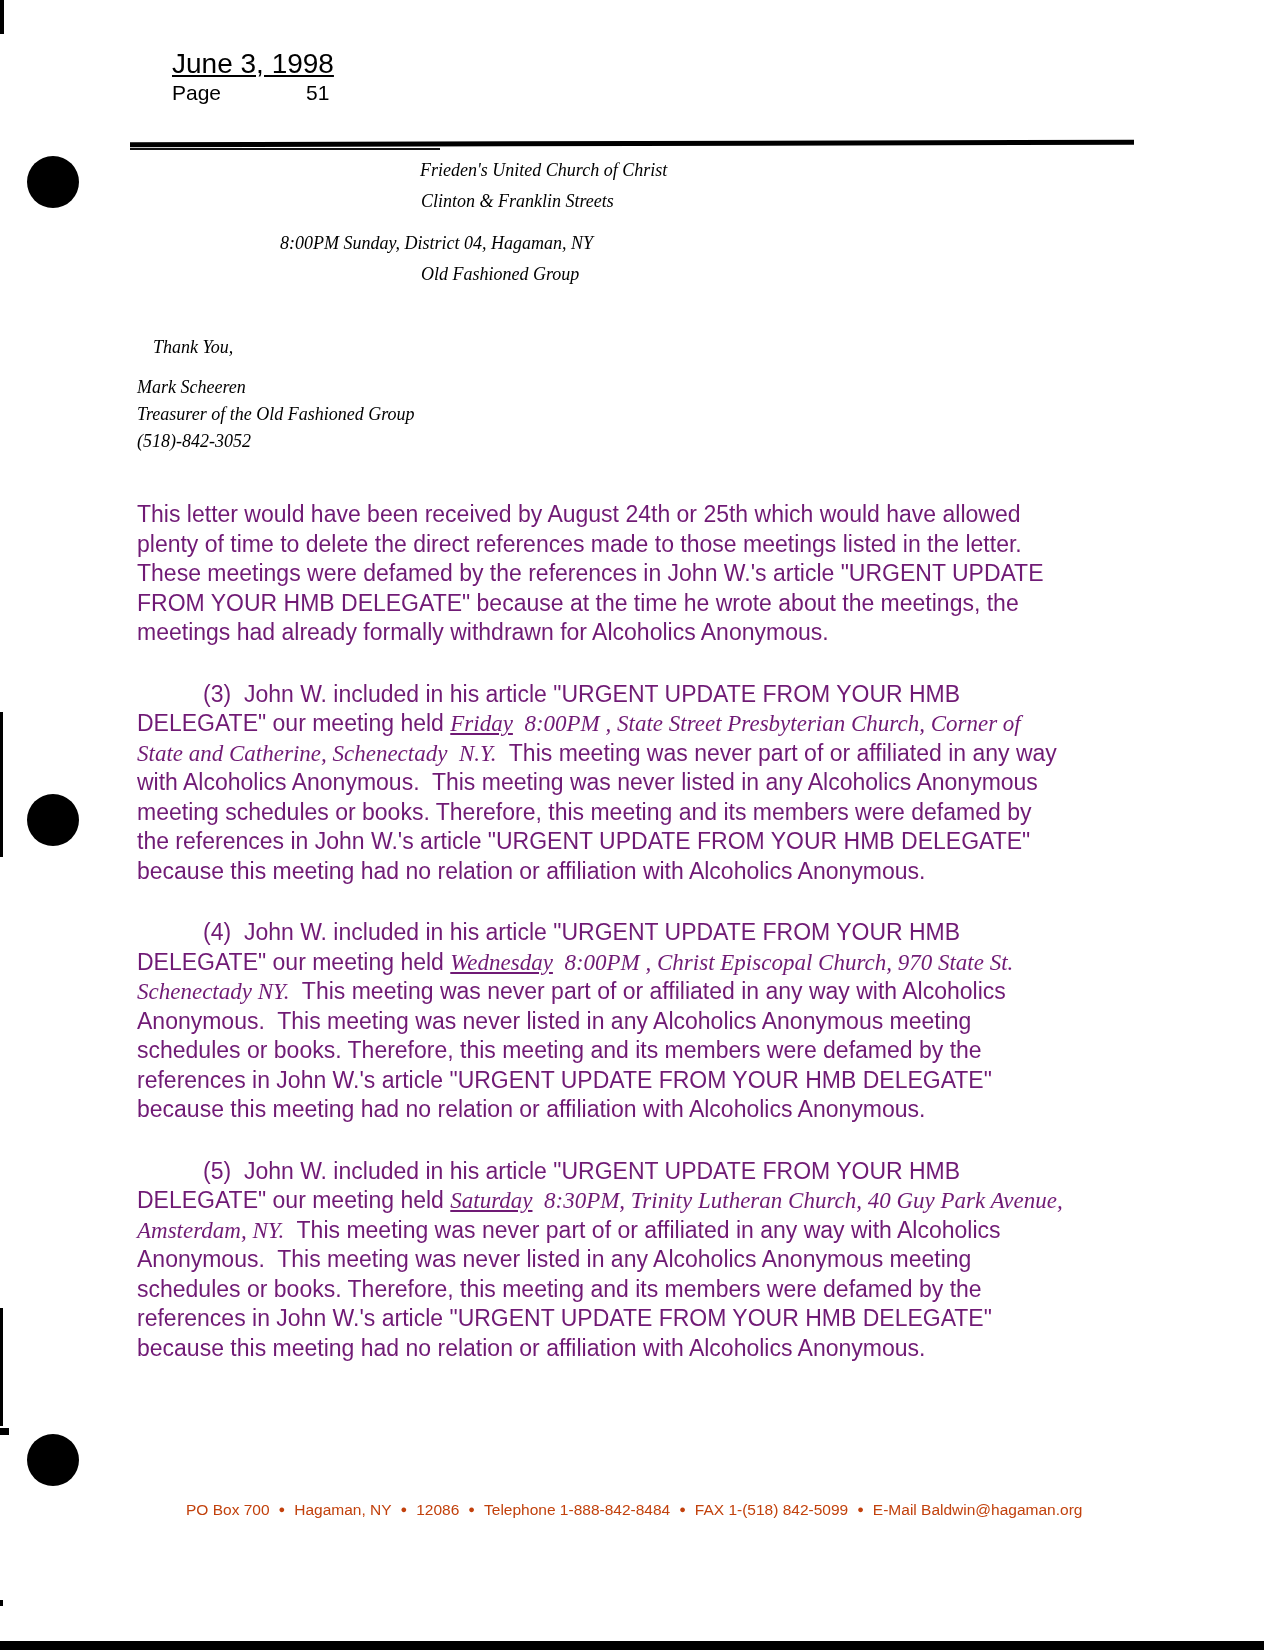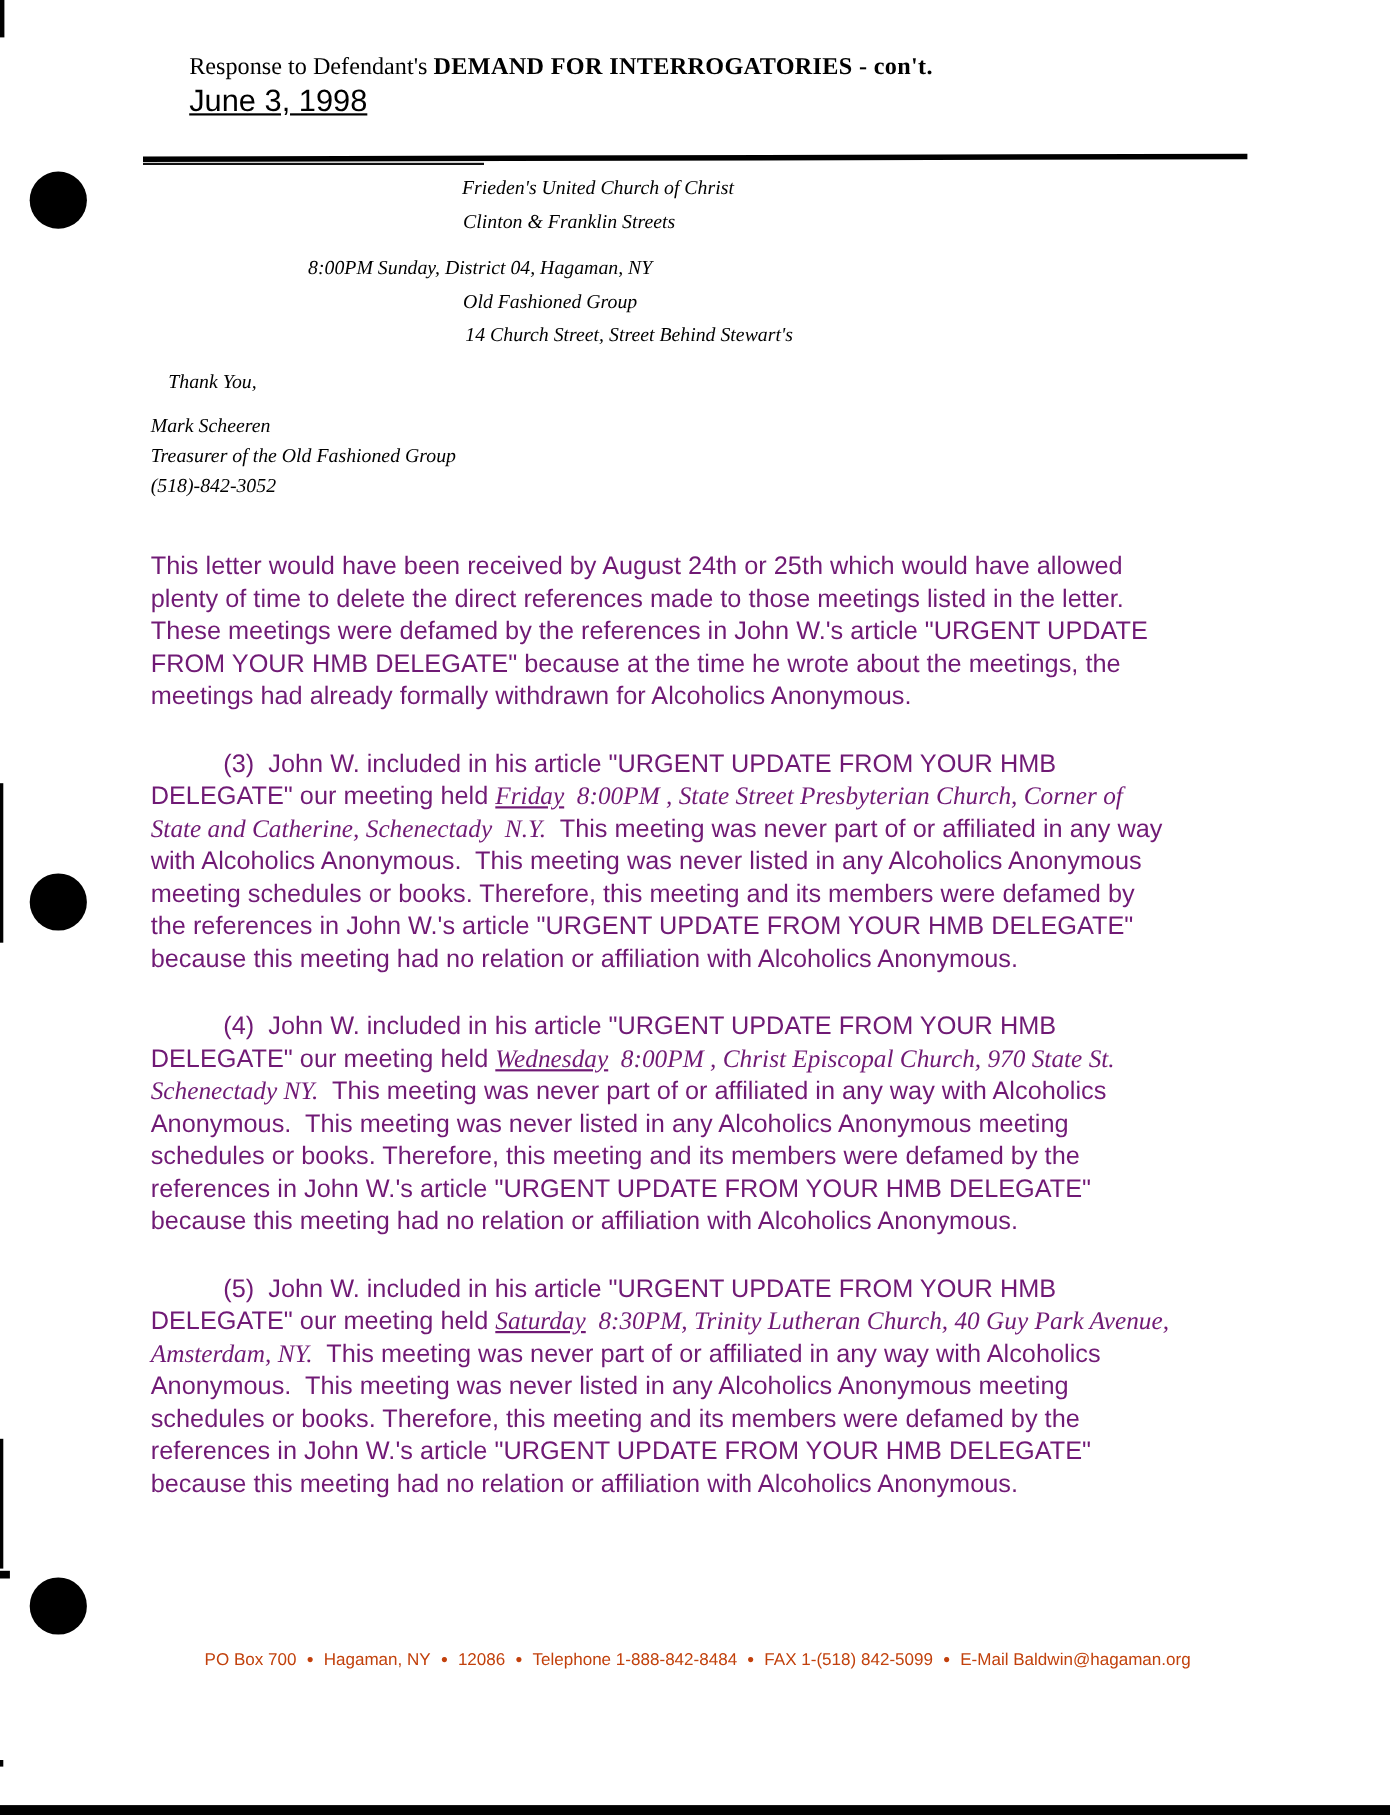--- a/index.html
+++ b/index.html
@@ -91,31 +91,33 @@
   <div class="hole h2"></div>
   <div class="hole h3"></div>
   <div class="edge-mark em-top"></div>
   <div class="edge-mark em-mid"></div>
   <div class="edge-mark em-low"></div>
   <div class="edge-mark em-low-tick"></div>
   <div class="edge-mark em-dot"></div>
   <div class="bottom-bar"></div>
 
   <div class="header">
-    <div class="h-line1"><span>Response to Defendant's </span><span class="bold">DEMAND FOR INTERROGATORIES - con't.</span></div>
     <div class="h-date">June 3, 1998</div>
+    <div class="h-pagerow">
+      <span>Page</span>
+      <span class="h-pageno">51</span>
+    </div>
   </div>
   <div class="rule"></div>
   <div class="rule2"></div>
 
   <div class="q q1">Frieden's United Church of Christ</div>
   <div class="q q2">Clinton &amp; Franklin Streets</div>
   <div class="q q3">8:00PM Sunday, District 04, Hagaman, NY</div>
   <div class="q q4">Old Fashioned Group</div>
-  <div class="q q5">14 Church Street, Street Behind Stewart's</div>
   <div class="q s1">Thank You,</div>
   <div class="q s2">Mark Scheeren</div>
   <div class="q s3">Treasurer of the Old Fashioned Group</div>
   <div class="q s4">(518)-842-3052</div>
 
   <div class="body-text">
     <p class="para">This letter would have been received by August 24th or 25th which would have allowed plenty of time to delete the direct references made to those meetings listed in the letter. These meetings were defamed by the references in John W.'s article "URGENT UPDATE FROM YOUR HMB DELEGATE" because at the time he wrote about the meetings, the meetings had already formally withdrawn for Alcoholics Anonymous.</p>
 
     <p class="para indent"><span>(3)  John W. included in his article "URGENT UPDATE FROM YOUR HMB DELEGATE" our meeting held </span><span class="day-underline">Friday</span><span class="serif-it">  8:00PM , State Street Presbyterian Church, Corner of State and Catherine, Schenectady  N.Y.</span><span>  This meeting was never part of or affiliated in any way with Alcoholics Anonymous.  This meeting was never listed in any Alcoholics Anonymous meeting schedules or books. Therefore, this meeting and its members were defamed by the references in John W.'s article "URGENT UPDATE FROM YOUR HMB DELEGATE" because this meeting had no relation or affiliation with Alcoholics Anonymous.</span></p>
 

